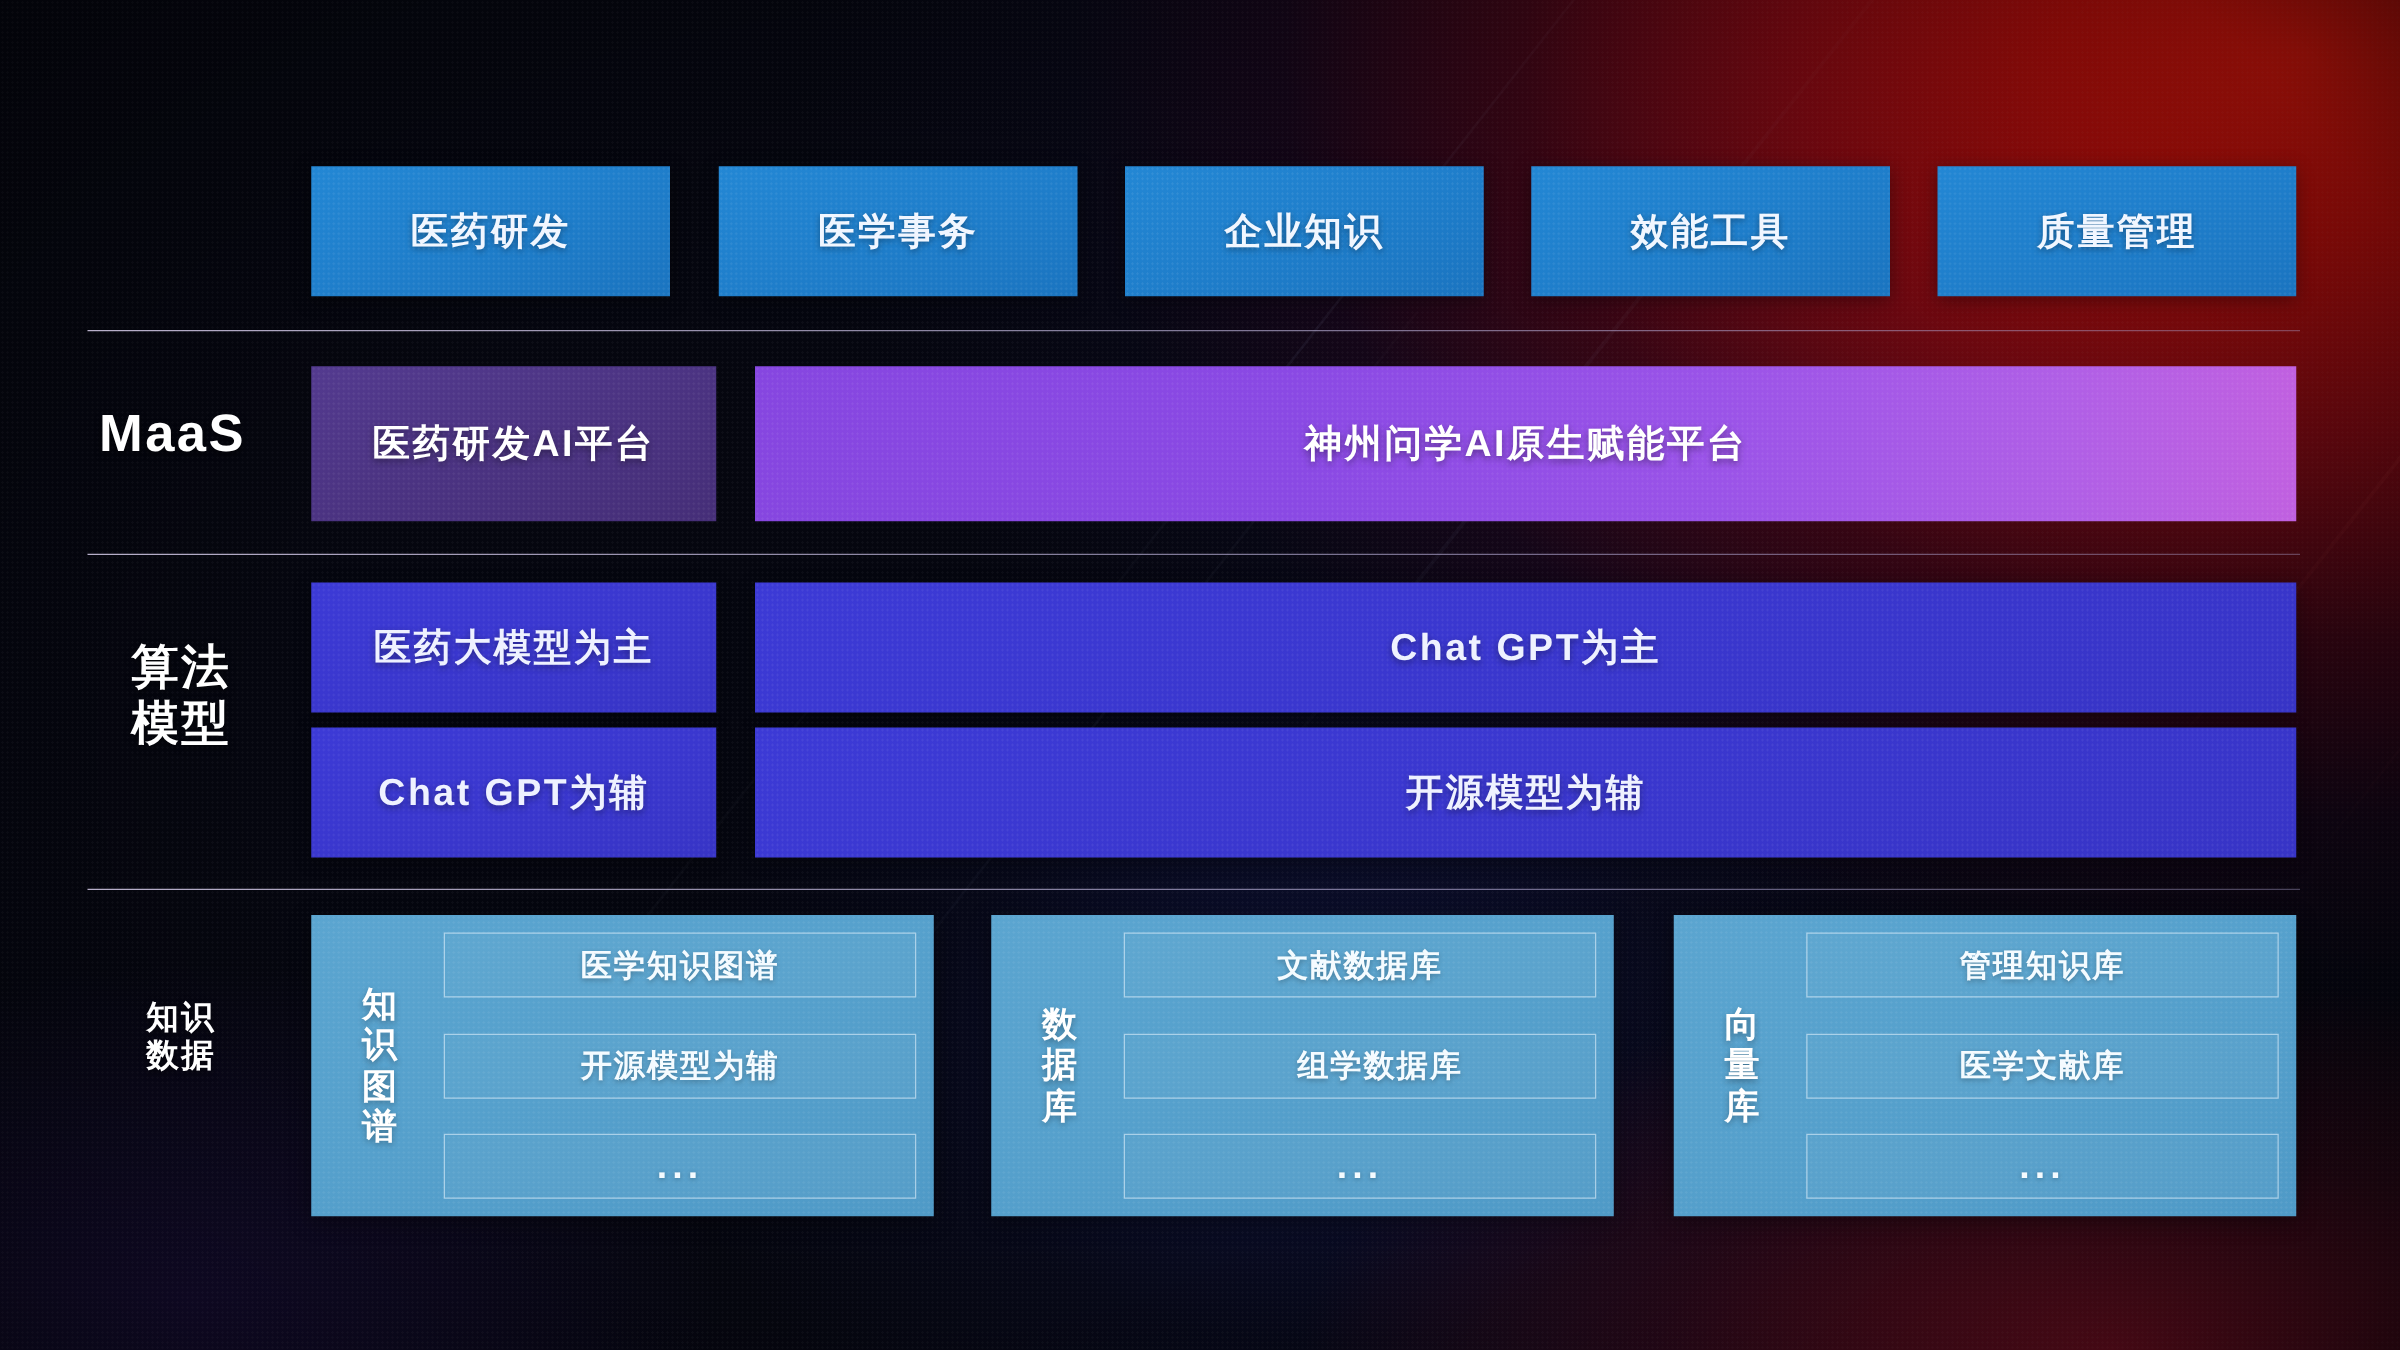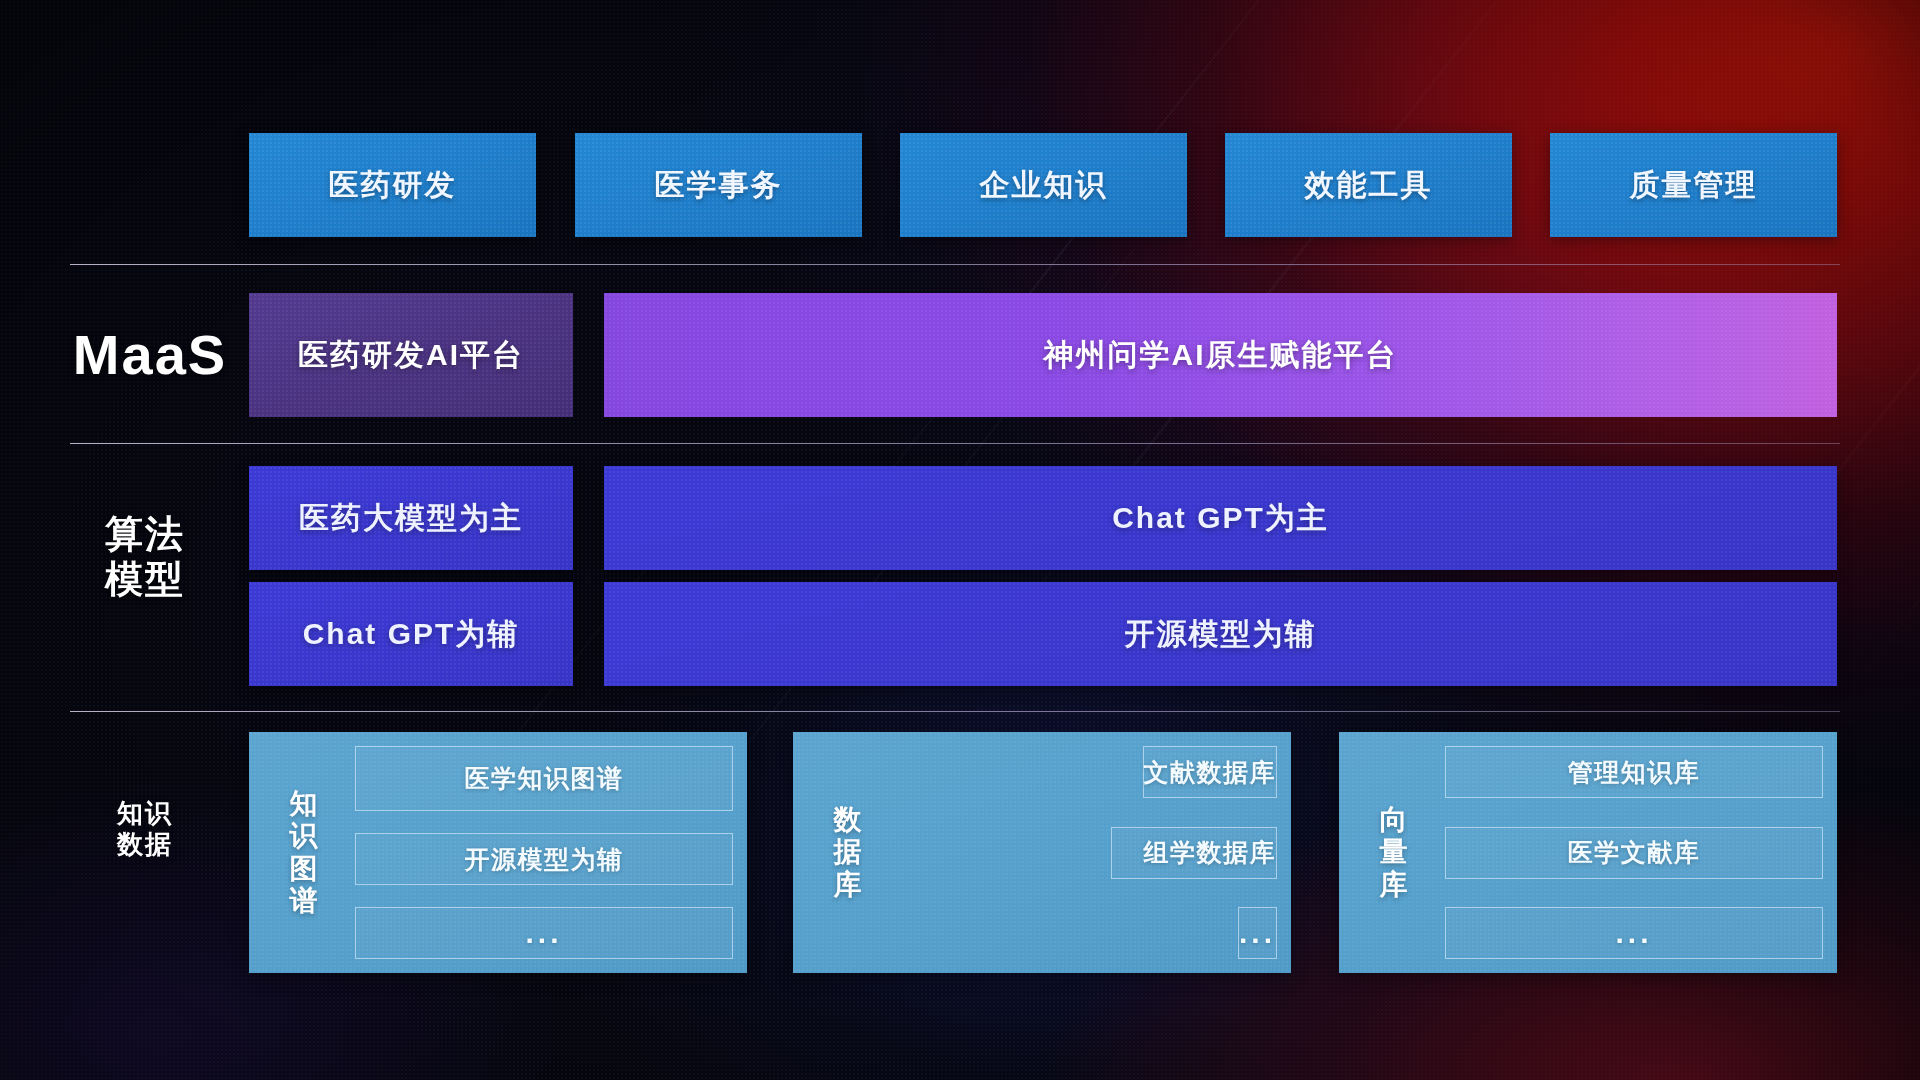--- a/index.html
+++ b/index.html
@@ -200,21 +200,21 @@
   </div>
   <div class="app-box" style="left:1225px; top:133px; width:287px; height:104px;">
     <span>效能工具</span>
   </div>
   <div class="app-box" style="left:1550px; top:133px; width:287px; height:104px;">
     <span>质量管理</span>
   </div>
 
   <div class="row-divider" style="left:70px; top:264px; width:1770px;"></div>
 
-  <div class="row-label" style="left:60px; top:322px; width:180px; font-size:56px;">
+  <div class="row-label" style="left:48px; top:322px; width:180px; font-size:42px;">
     <div>MaaS</div>
   </div>
 
   <div class="maas-box maas-left" style="left:249px; top:293px; width:324px; height:124px;">
     <span>医药研发AI平台</span>
   </div>
   <div class="maas-box maas-right" style="left:604px; top:293px; width:1233px; height:124px;">
     <span>神州问学AI原生赋能平台</span>
   </div>
 
@@ -248,41 +248,41 @@
   <div class="kd-group" style="left:249px; top:732px; width:498px; height:241px; padding:14px 14px 14px 18px;">
     <div class="kd-title" style="width:74px;">
       <div>
         <div>知</div>
         <div>识</div>
         <div>图</div>
         <div>谱</div>
       </div>
     </div>
     <div class="kd-items" style="margin-left:14px;">
-      <div class="kd-item" style="height:65px;">
+      <div class="kd-item" style="height:52px;">
         <span>医学知识图谱</span>
       </div>
       <div class="kd-item" style="height:52px;">
         <span>开源模型为辅</span>
       </div>
       <div class="kd-item ellipsis" style="height:52px;">
         <span>...</span>
       </div>
     </div>
   </div>
 
   <div class="kd-group" style="left:793px; top:732px; width:498px; height:241px; padding:14px 14px 14px 18px;">
     <div class="kd-title" style="width:74px;">
       <div>
         <div>数</div>
         <div>据</div>
         <div>库</div>
       </div>
     </div>
-    <div class="kd-items" style="margin-left:14px;align-items:flex-end;">
+    <div class="kd-items" style="margin-left:14px;">
       <div class="kd-item" style="height:52px;">
         <span>文献数据库</span>
       </div>
       <div class="kd-item" style="height:52px;padding-left:32px;">
         <span>组学数据库</span>
       </div>
       <div class="kd-item ellipsis" style="height:52px;">
         <span>...</span>
       </div>
     </div>

